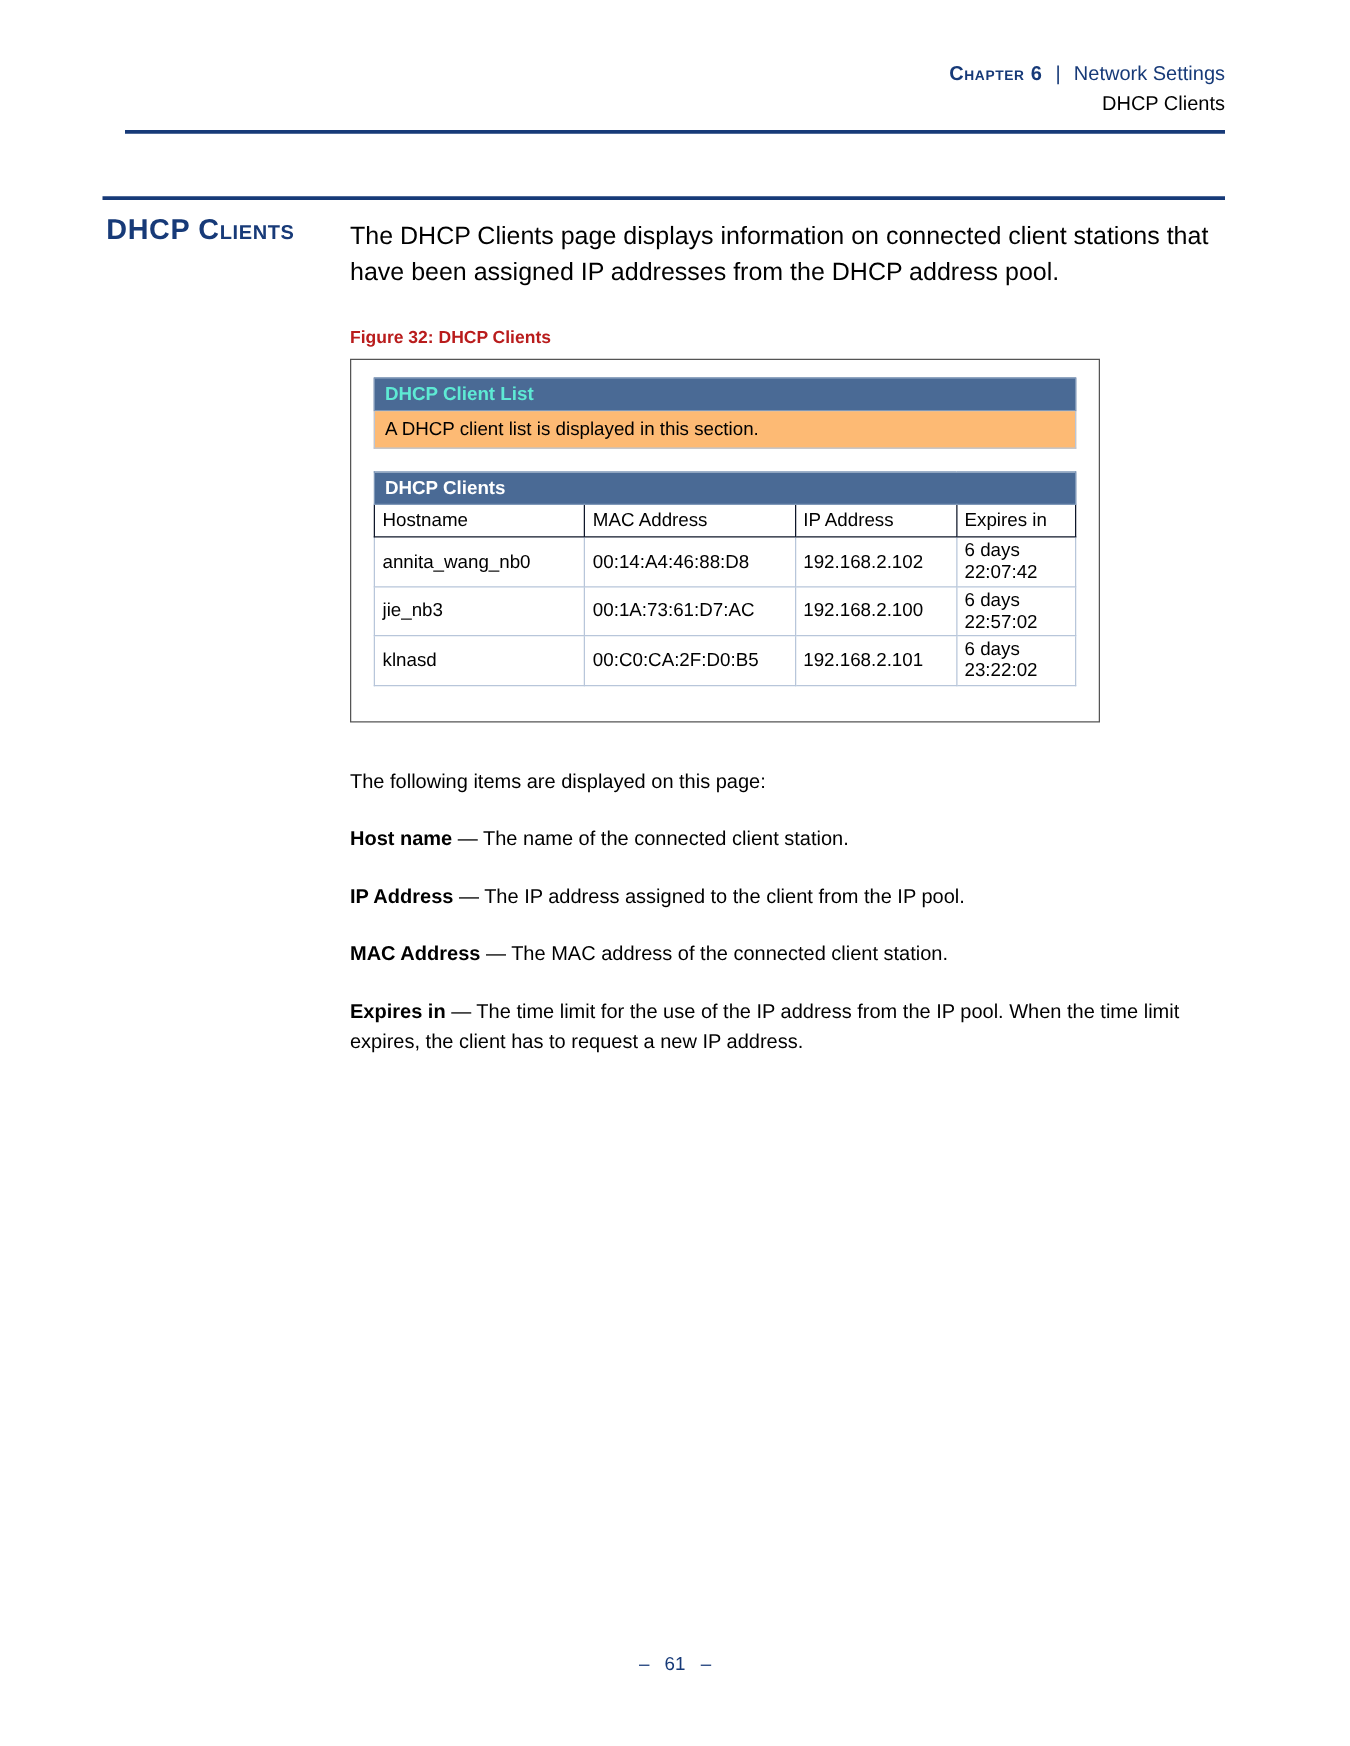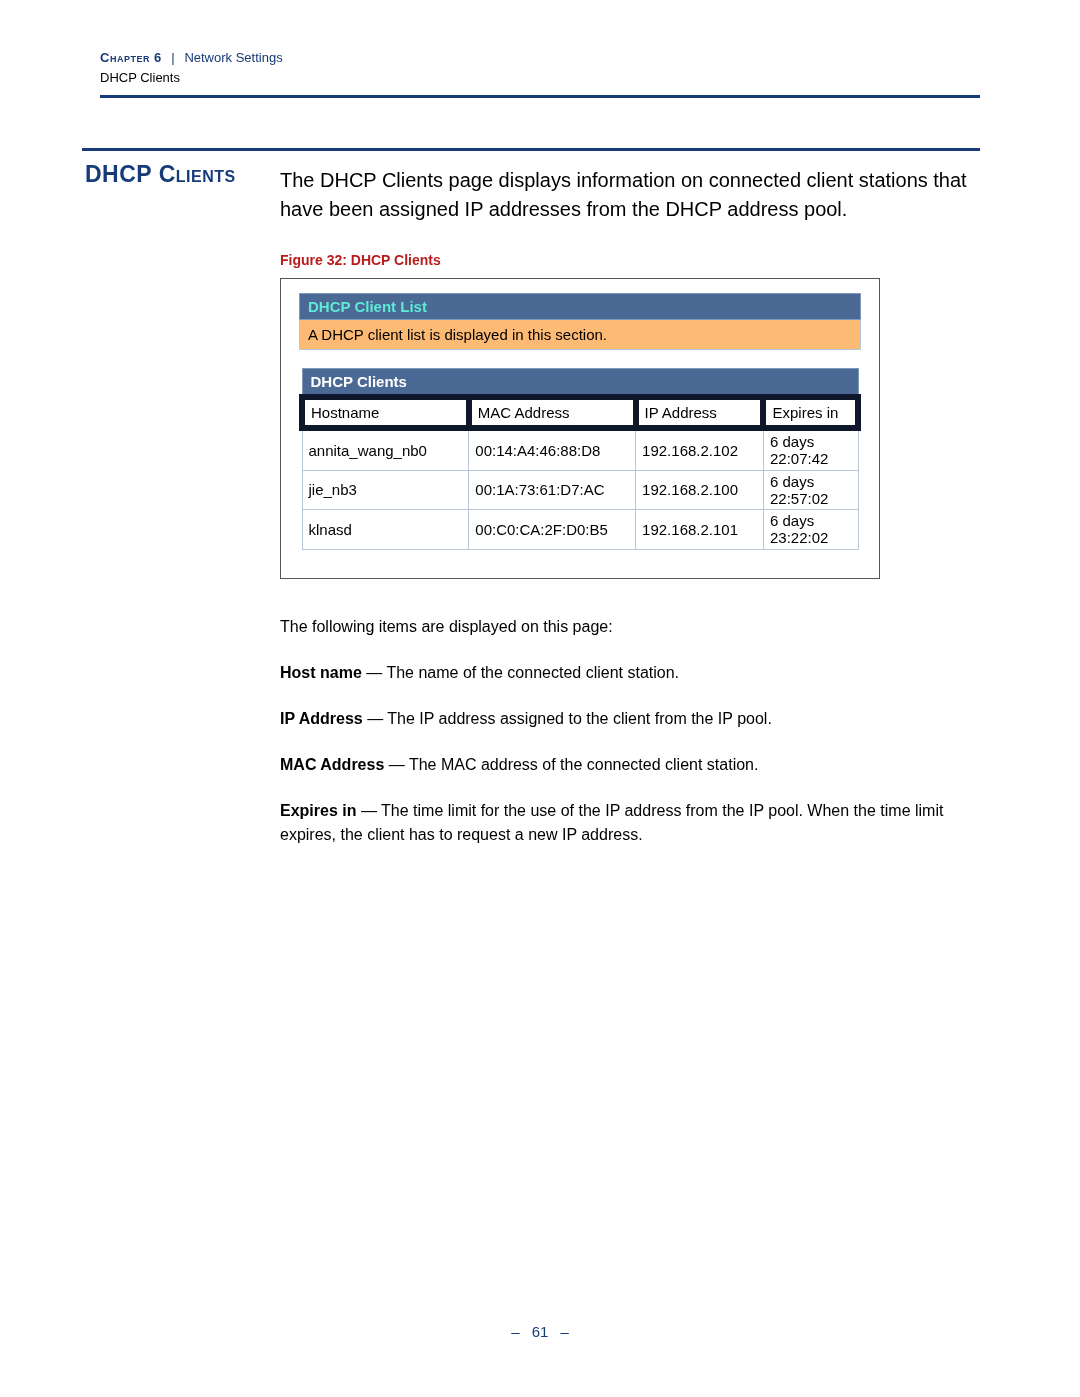--- a/index.html
+++ b/index.html
@@ -18,21 +18,22 @@
     padding: 0;
   }
   .header-area {
     padding: 48px 100px 0 100px;
   }
   .header-line {
     border-top: 3px solid #173a78;
     margin-top: 8px;
   }
   .header-text {
-    font-size: 13px;
+    text-align: right;
+    font-size: 16px;
     line-height: 1.5;
   }
   .chapter-label {
     font-variant: small-caps;
     font-weight: bold;
     color: #173a78;
     letter-spacing: 0.5px;
   }
   .divider {
     color: #173a78;
@@ -110,21 +111,21 @@
     color: #fff;
     font-weight: bold;
     text-align: left;
     padding: 4px 8px;
     border: 1px solid #7f98b8;
   }
   table.dhcp th.col {
     font-weight: normal;
     text-align: left;
     padding: 4px 6px;
-    border: 6px solid #0f172a;
+    border: 1px solid #0f172a;
     background: #fff;
   }
   table.dhcp td {
     padding: 2px 6px;
     border: 1px solid #b8c6da;
     background: #fff;
     vertical-align: middle;
   }
   .exp-cell { line-height: 1.15; }
   .post-text {

